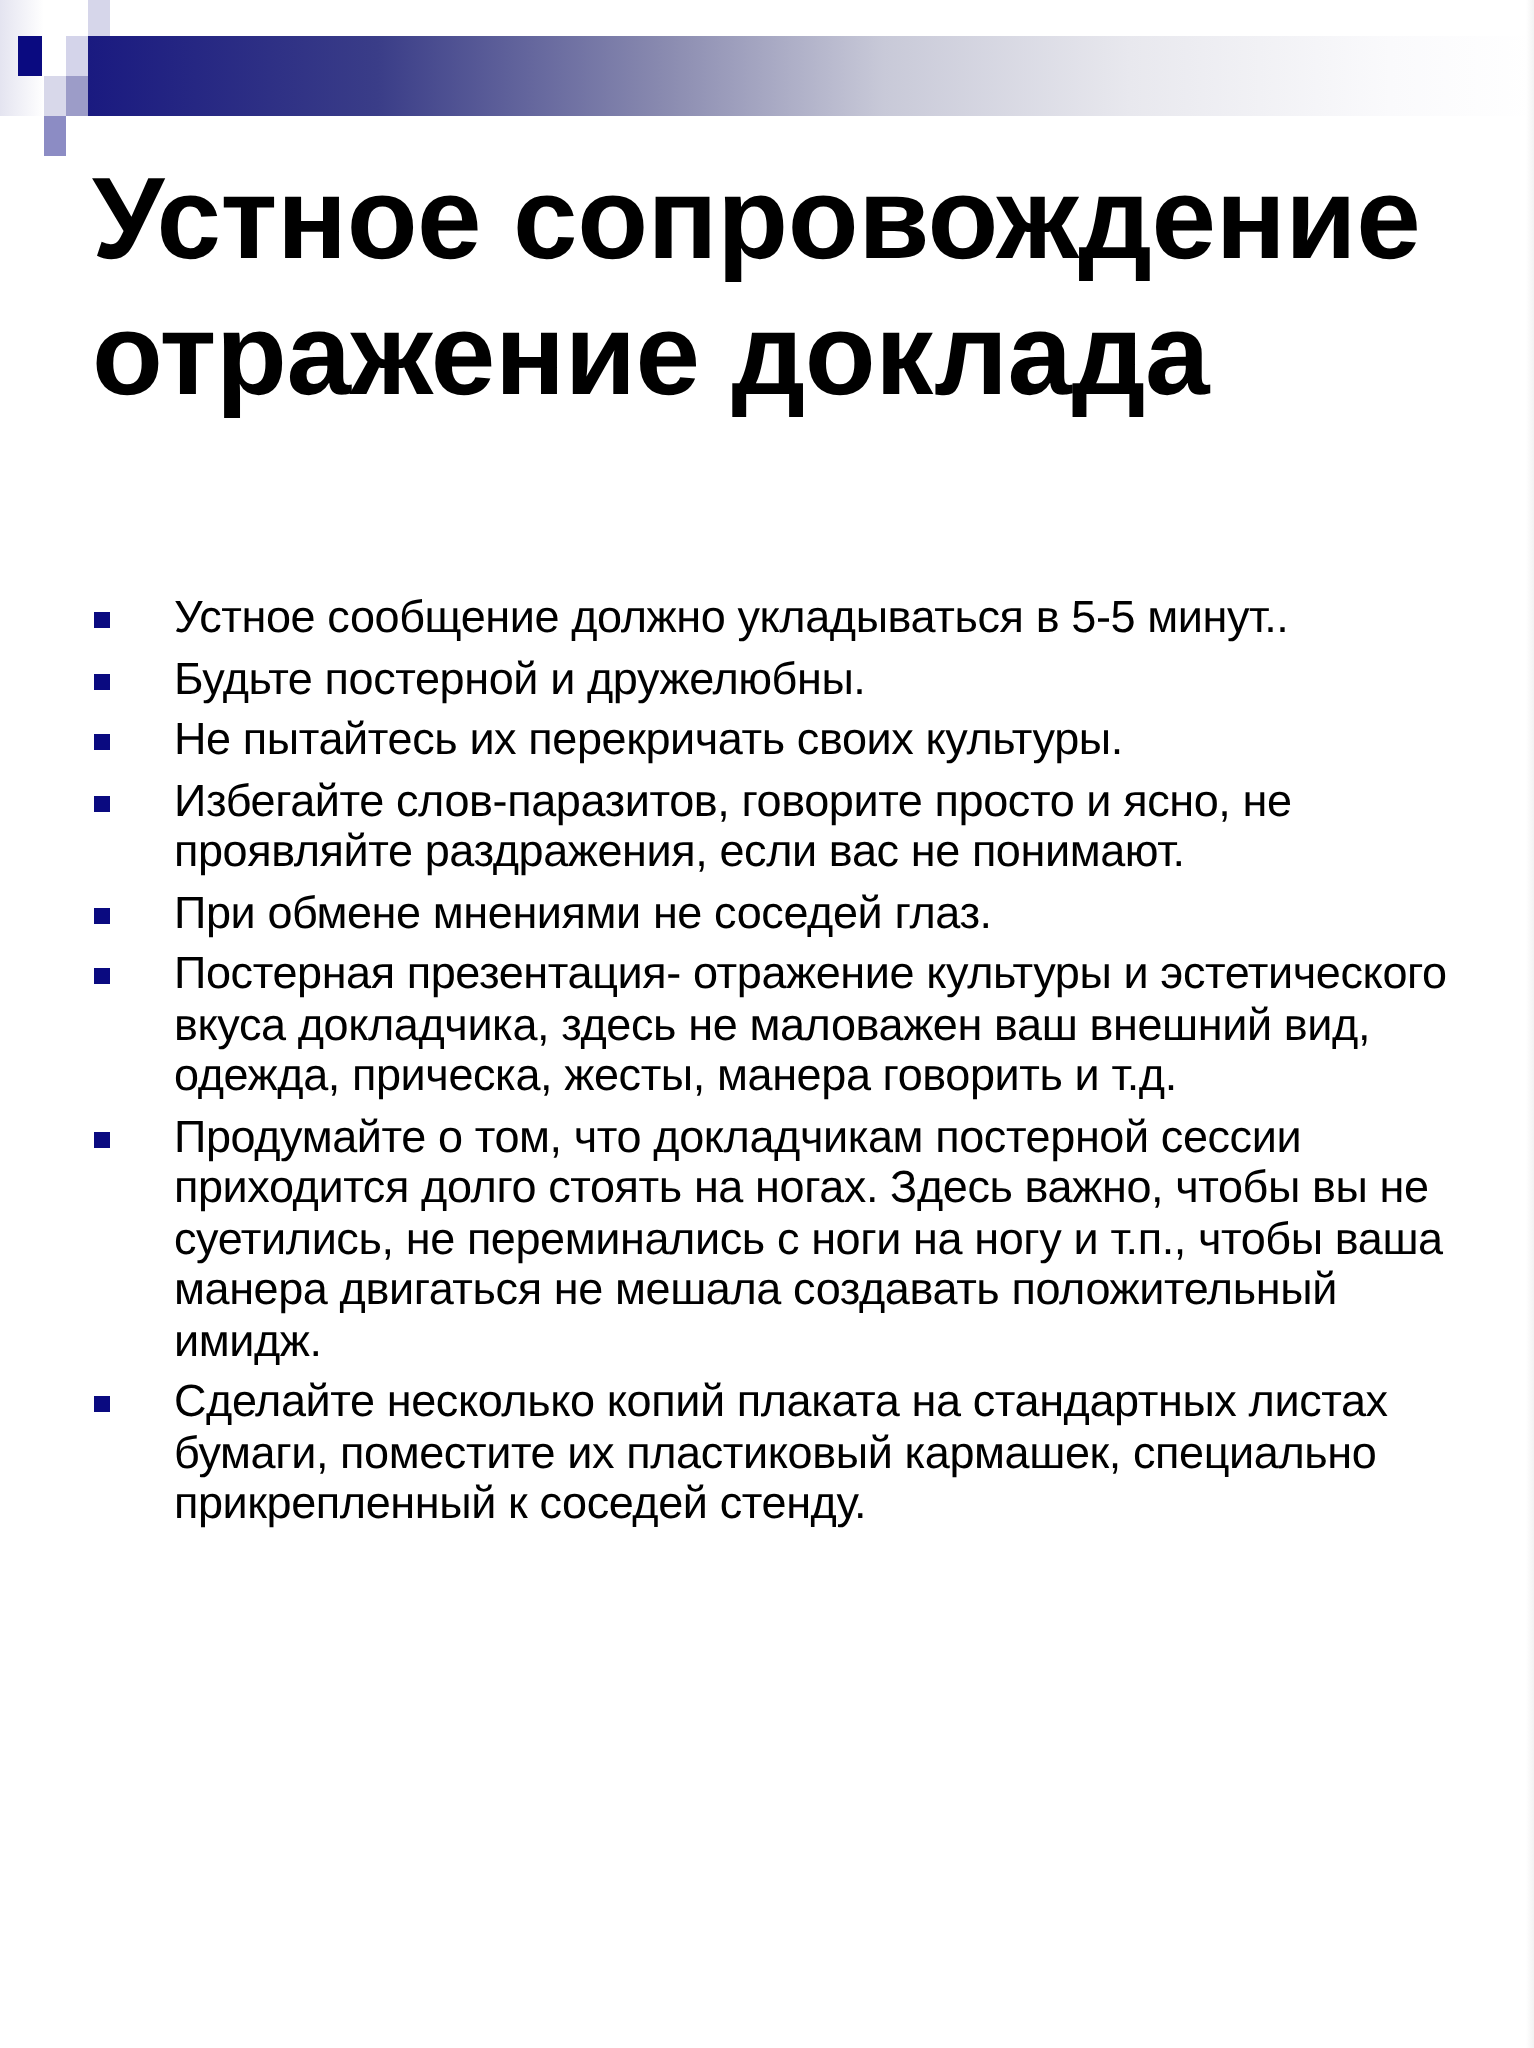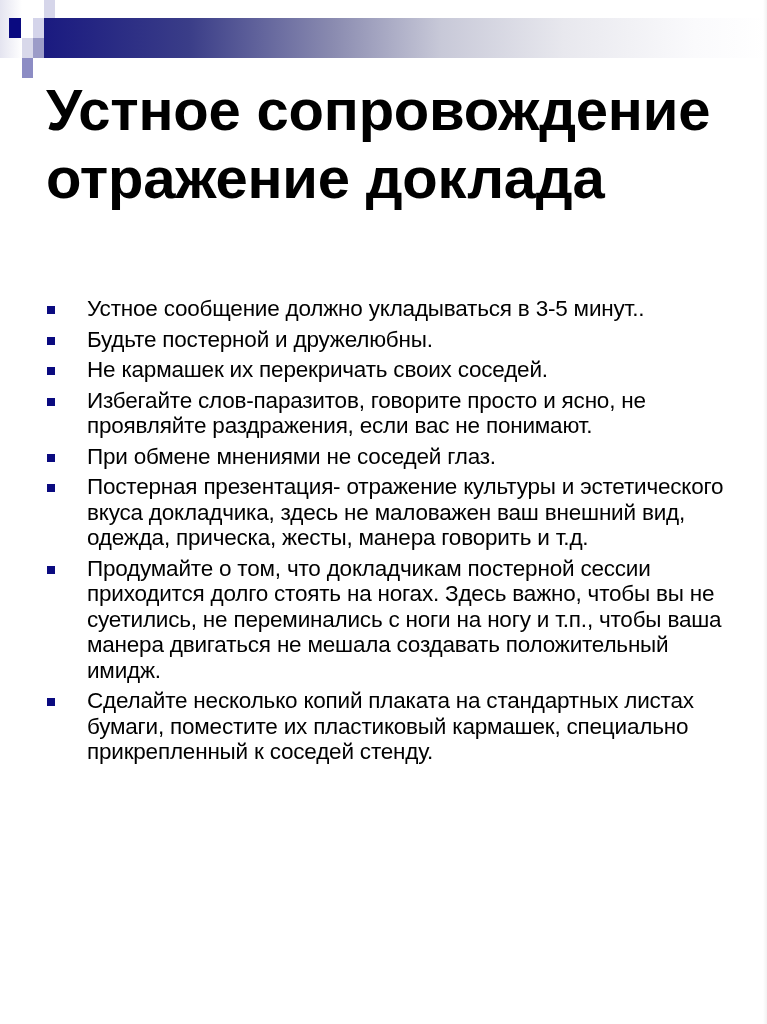--- a/index.html
+++ b/index.html
@@ -94,29 +94,29 @@
 </div>
 
 <h1 class="title">
   <span>Устное сопровождение</span><br>
   <span>отражение доклада</span>
 </h1>
 
 <ul class="bullets">
   <li class="bullet-item">
     <span class="bullet-marker"></span>
-    <span>Устное сообщение должно укладываться в 3-5 минут..</span>
+    <span>Устное сообщение должно укладываться в 5-5 минут..</span>
   </li>
   <li class="bullet-item">
     <span class="bullet-marker"></span>
     <span>Будьте постерной и дружелюбны.</span>
   </li>
   <li class="bullet-item">
     <span class="bullet-marker"></span>
-    <span>Не кармашек их перекричать своих соседей.</span>
+    <span>Не пытайтесь их перекричать своих культуры.</span>
   </li>
   <li class="bullet-item">
     <span class="bullet-marker"></span>
     <span>Избегайте слов-паразитов, говорите просто и ясно, не проявляйте раздражения, если вас не понимают.</span>
   </li>
   <li class="bullet-item">
     <span class="bullet-marker"></span>
     <span>При обмене мнениями не соседей глаз.</span>
   </li>
   <li class="bullet-item">

